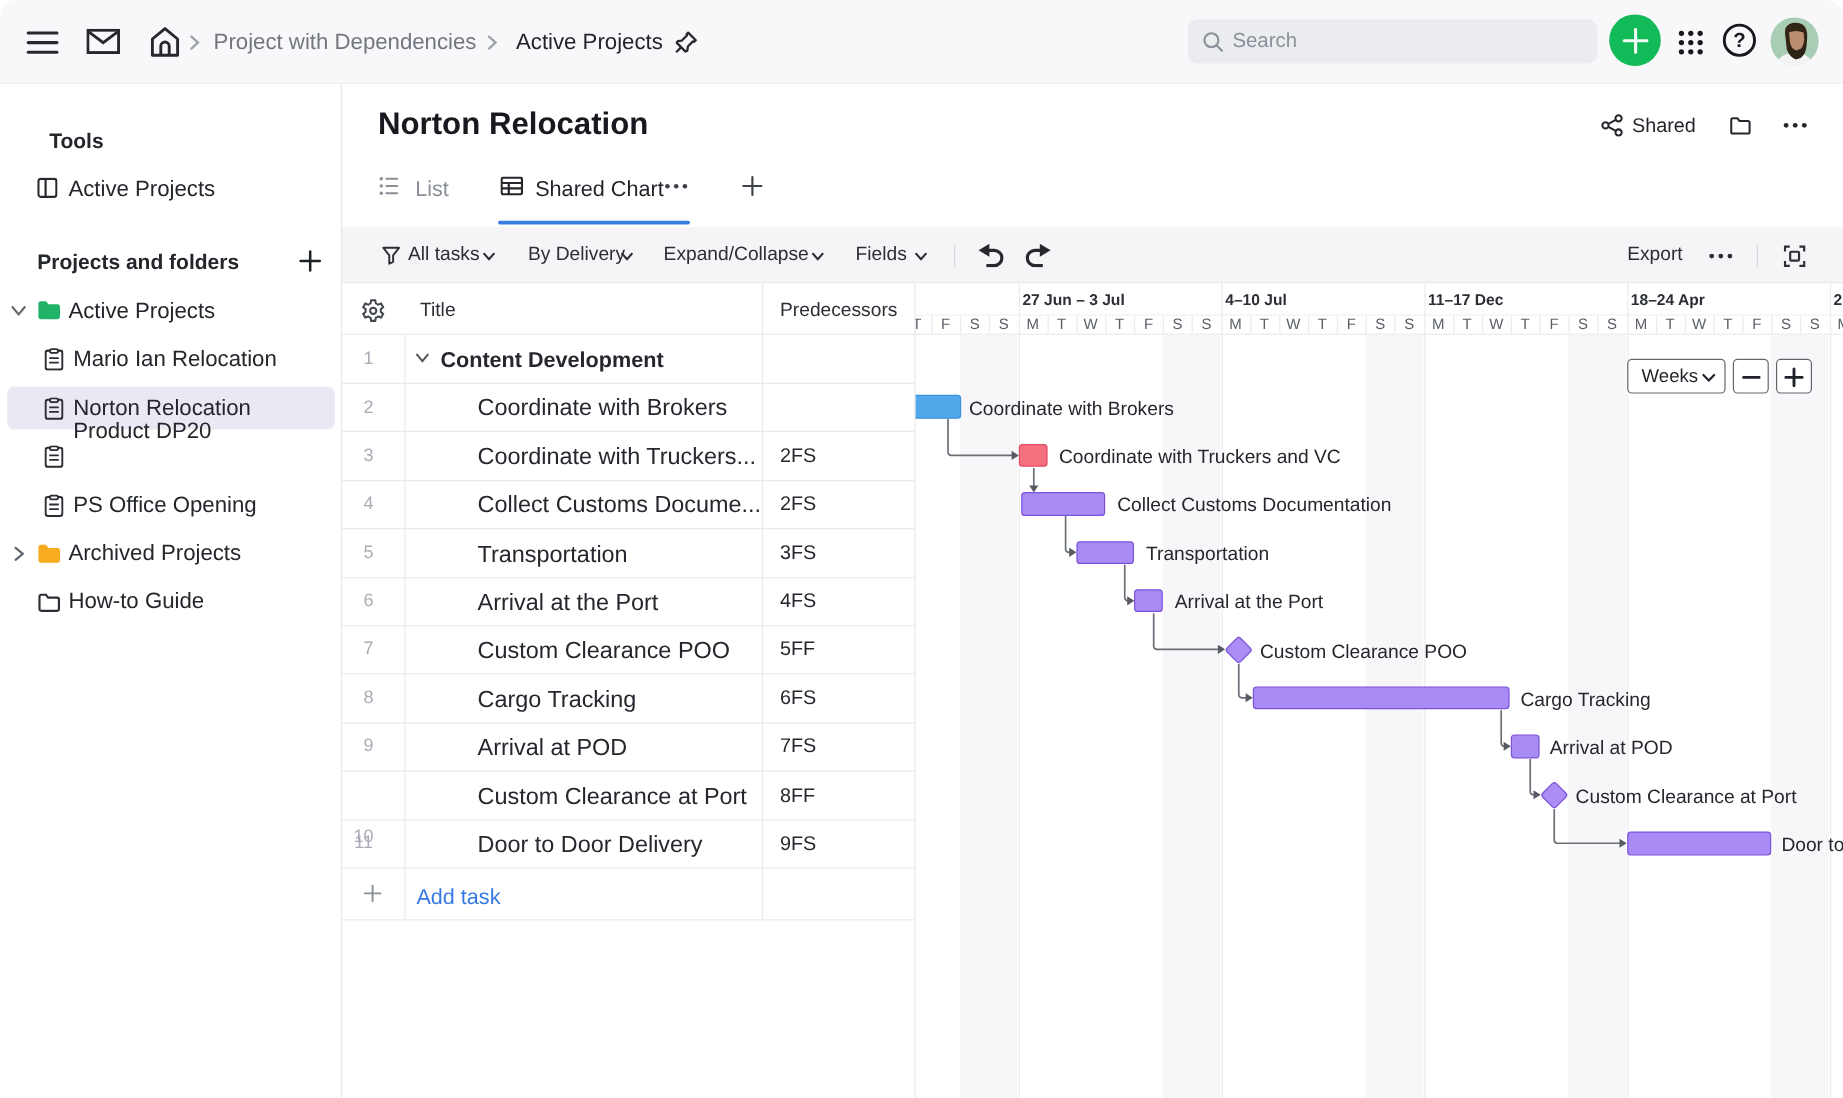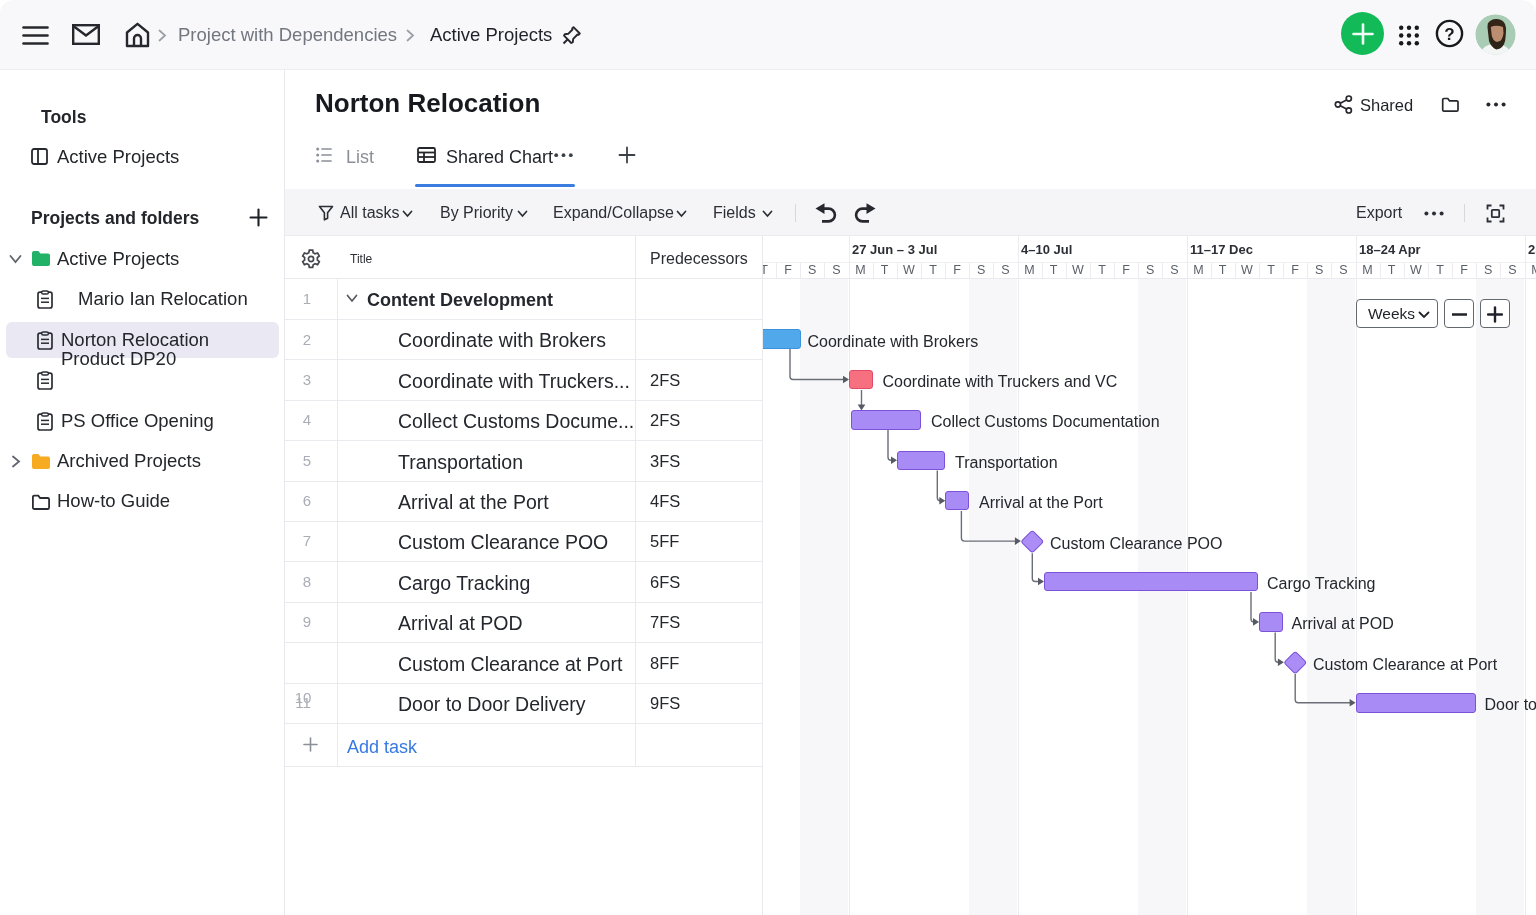--- a/index.html
+++ b/index.html
@@ -71,20 +71,27 @@
     <svg class="abs" style="left:406px;top:29px" width="9" height="13" viewBox="0 0 9 13">
         <path d="M1.5 1.5 L7 6.5 L1.5 11.5" fill="none" stroke="#9aa0a8" stroke-width="1.8" stroke-linecap="round"></path>
       </svg>
     <div class="abs crumb-dark" style="left:430px;top:23.5px">Active Projects</div>
     <svg class="abs" style="left:561px;top:25px" width="21" height="21" viewBox="0 0 21 21">
         <g fill="none" stroke="#26282e" stroke-width="1.9" stroke-linejoin="round">
           <path d="M12.5 2.2 L18.8 8.5 L17.5 9.8 L16.5 9.5 L12.2 13.8 L11.8 17.2 L10.3 18.0 L3.0 10.7 L3.8 9.2 L7.2 8.8 L11.5 4.5 L11.2 3.5 Z"></path>
           <line x1="6.5" y1="14.5" x2="2.5" y2="18.5"></line>
         </g>
       </svg>
+    <div id="search">
+      <svg class="abs" style="left:12px;top:10px" width="18" height="18" viewBox="0 0 18 18">
+          <circle cx="7.5" cy="7.5" r="5.8" fill="none" stroke="#8b909a" stroke-width="1.8"></circle>
+          <line x1="12" y1="12" x2="16.3" y2="16.3" stroke="#8b909a" stroke-width="1.8" stroke-linecap="round"></line>
+        </svg>
+      <div class="stext">Search</div>
+    </div>
     <div id="plusbtn"></div>
     <svg class="abs" style="left:1352px;top:23px" width="22" height="22" viewBox="0 0 22 22">
         <g stroke="#f2fcf6" stroke-width="2.6" stroke-linecap="round">
           <line x1="11" y1="1.5" x2="11" y2="20.5"></line>
           <line x1="1.5" y1="11" x2="20.5" y2="11"></line>
         </g>
       </svg>
     <svg class="abs" style="left:1398px;top:25px" width="22" height="21" viewBox="0 0 22 21">
         <g fill="#17191d">
           <circle cx="3.2" cy="2.8" r="2.2"></circle>
@@ -140,21 +147,21 @@
   <svg class="abs" style="left:31px;top:250px" width="20" height="17" viewBox="0 0 20 17">
       <path d="M1 3 a2 2 0 0 1 2-2 l4.4 0 l2 2.6 l7.6 0 a2 2 0 0 1 2 2 l0 8.4 a2 2 0 0 1-2 2 l-14 0 a2 2 0 0 1-2-2 Z" fill="#21b267"></path>
     </svg>
   <div class="side-item" style="left:57px;top:248px">Active Projects</div>
   <svg class="abs" style="left:37px;top:290px" width="16" height="19" viewBox="0 0 16 19">
       <rect x="1" y="2.2" width="14" height="15.8" rx="2" fill="none" stroke="#2a2d33" stroke-width="1.7"></rect>
       <rect x="4.6" y="0.9" width="6.8" height="3.2" rx="1.6" fill="#fff" stroke="#2a2d33" stroke-width="1.5"></rect>
       <line x1="4" y1="8.4" x2="12" y2="8.4" stroke="#2a2d33" stroke-width="1.5"></line>
       <line x1="4" y1="12.2" x2="12" y2="12.2" stroke="#2a2d33" stroke-width="1.5"></line>
     </svg>
-  <div class="side-item" style="left:78px;top:288px">Mario Ian Relocation</div>
+  <div class="side-item" style="left:61px;top:288px">Mario Ian Relocation</div>
   <svg class="abs" style="left:37px;top:331px" width="16" height="19" viewBox="0 0 16 19">
       <rect x="1" y="2.2" width="14" height="15.8" rx="2" fill="none" stroke="#2a2d33" stroke-width="1.7"></rect>
       <rect x="4.6" y="0.9" width="6.8" height="3.2" rx="1.6" fill="#eae9f3" stroke="#2a2d33" stroke-width="1.5"></rect>
       <line x1="4" y1="8.4" x2="12" y2="8.4" stroke="#2a2d33" stroke-width="1.5"></line>
       <line x1="4" y1="12.2" x2="12" y2="12.2" stroke="#2a2d33" stroke-width="1.5"></line>
     </svg>
   <div class="side-item" style="left:61px;top:329px">Norton Relocation</div>
   <svg class="abs" style="left:37px;top:371px" width="16" height="19" viewBox="0 0 16 19">
       <rect x="1" y="2.2" width="14" height="15.8" rx="2" fill="none" stroke="#2a2d33" stroke-width="1.7"></rect>
       <rect x="4.6" y="0.9" width="6.8" height="3.2" rx="1.6" fill="#fff" stroke="#2a2d33" stroke-width="1.5"></rect>
@@ -239,21 +246,21 @@
     </svg>
 
   <div id="toolbar"></div>
   <svg class="abs" style="left:318px;top:205px" width="16" height="16" viewBox="0 0 16 16">
       <path d="M1.5 1.5 L14.5 1.5 L9.6 7.8 L9.6 13.2 L6.4 14.8 L6.4 7.8 Z" fill="none" stroke="#2b2e34" stroke-width="1.6" stroke-linejoin="round"></path>
     </svg>
   <div class="tbitem" style="left:340px">All tasks</div>
   <svg class="abs" style="left:402px;top:210px" width="11" height="8" viewBox="0 0 11 8">
       <path d="M1.5 1.5 L5.5 6 L9.5 1.5" fill="none" stroke="#2b2e34" stroke-width="1.7" stroke-linecap="round"></path>
     </svg>
-  <div class="tbitem" style="left:440px">By Priority</div>
+  <div class="tbitem" style="left:440px">By Delivery</div>
   <svg class="abs" style="left:517px;top:210px" width="11" height="8" viewBox="0 0 11 8">
       <path d="M1.5 1.5 L5.5 6 L9.5 1.5" fill="none" stroke="#2b2e34" stroke-width="1.7" stroke-linecap="round"></path>
     </svg>
   <div class="tbitem" style="left:553px">Expand/Collapse</div>
   <svg class="abs" style="left:676px;top:210px" width="11" height="8" viewBox="0 0 11 8">
       <path d="M1.5 1.5 L5.5 6 L9.5 1.5" fill="none" stroke="#2b2e34" stroke-width="1.7" stroke-linecap="round"></path>
     </svg>
   <div class="tbitem" style="left:713px">Fields</div>
   <svg class="abs" style="left:762px;top:210px" width="11" height="8" viewBox="0 0 11 8">
       <path d="M1.5 1.5 L5.5 6 L9.5 1.5" fill="none" stroke="#2b2e34" stroke-width="1.7" stroke-linecap="round"></path>
@@ -283,21 +290,21 @@
         <path d="M17.5 13.5 L17.5 17.5 L13.5 17.5"></path>
         <path d="M5.5 17.5 L1.5 17.5 L1.5 13.5"></path>
         <rect x="5.8" y="5.8" width="7.4" height="7.4" rx="1"></rect>
       </g>
     </svg>
 
   <svg class="abs" style="left:300px;top:248px" width="22" height="22" viewBox="0 0 22 22">
       <path fill="none" stroke="#43474e" stroke-width="1.7" d="M9.3 2.2 h3.4 l0.5 2.6 a6.8 6.8 0 0 1 1.9 1.1 l2.5-0.9 l1.7 3 l-2 1.7 a6.8 6.8 0 0 1 0 2.2 l2 1.7 l-1.7 3 l-2.5-0.9 a6.8 6.8 0 0 1-1.9 1.1 l-0.5 2.6 h-3.4 l-0.5-2.6 a6.8 6.8 0 0 1-1.9-1.1 l-2.5 0.9 l-1.7-3 l2-1.7 a6.8 6.8 0 0 1 0-2.2 l-2-1.7 l1.7-3 l2.5 0.9 a6.8 6.8 0 0 1 1.9-1.1 Z"></path>
       <circle cx="11" cy="11" r="2.6" fill="none" stroke="#43474e" stroke-width="1.7"></circle>
     </svg>
-  <div class="abs" style="left:350px;top:249px;font-size:12px;line-height:20px;color:#2b2e34">Title</div>
+  <div class="abs" style="left:350px;top:249px;font-size:16px;line-height:20px;color:#2b2e34">Title</div>
   <div class="abs" style="left:650px;top:249px;font-size:16px;line-height:20px;color:#2b2e34">Predecessors</div>
   <div class="vline" style="left:337px;top:278px;height:488px"></div>
   <div class="vline" style="left:635px;top:236px;height:530px"></div>
   <div class="vline" style="left:762px;top:236px;height:679px"></div>
   <div class="hline" style="left:285px;top:278px;width:1251px"></div>
   <div class="hline" style="left:285px;top:318.9px;width:477px"></div>
   <div class="hline" style="left:285px;top:359.3px;width:477px"></div>
   <div class="hline" style="left:285px;top:399.7px;width:477px"></div>
   <div class="hline" style="left:285px;top:440.1px;width:477px"></div>
   <div class="hline" style="left:285px;top:480.5px;width:477px"></div>

